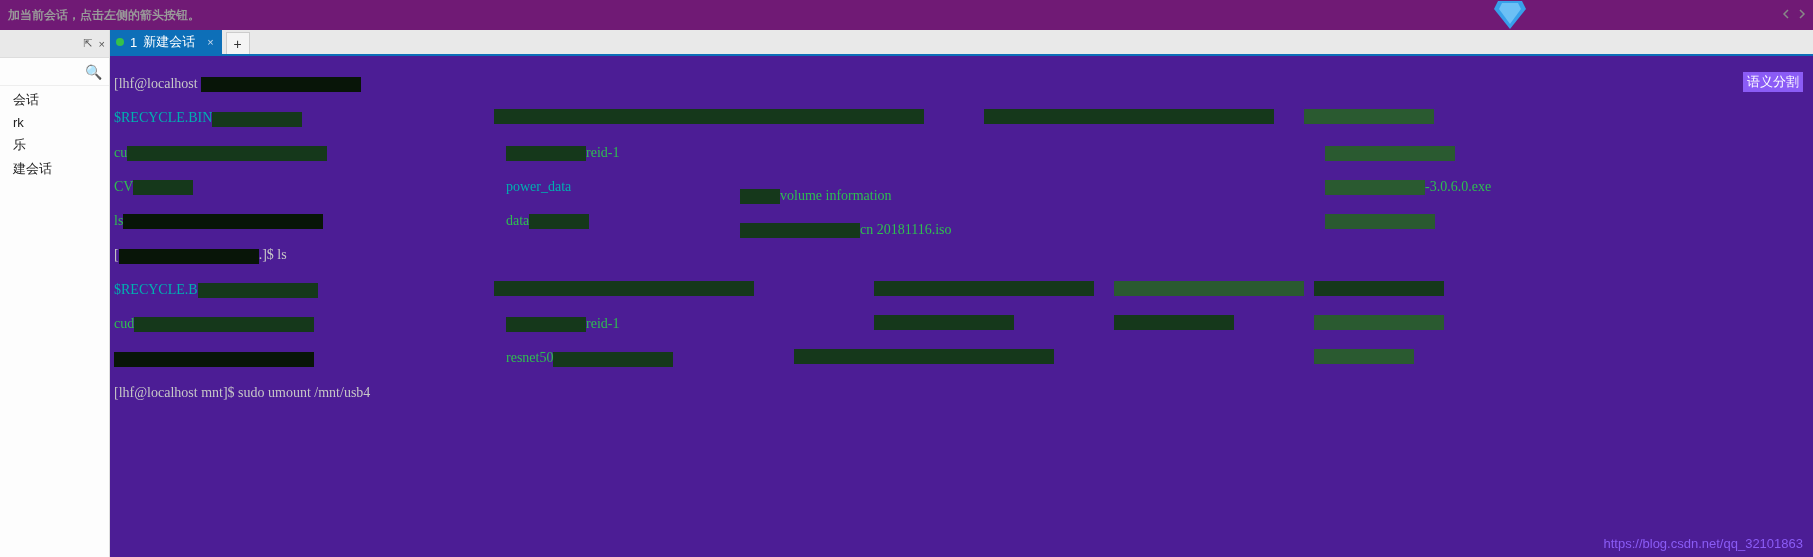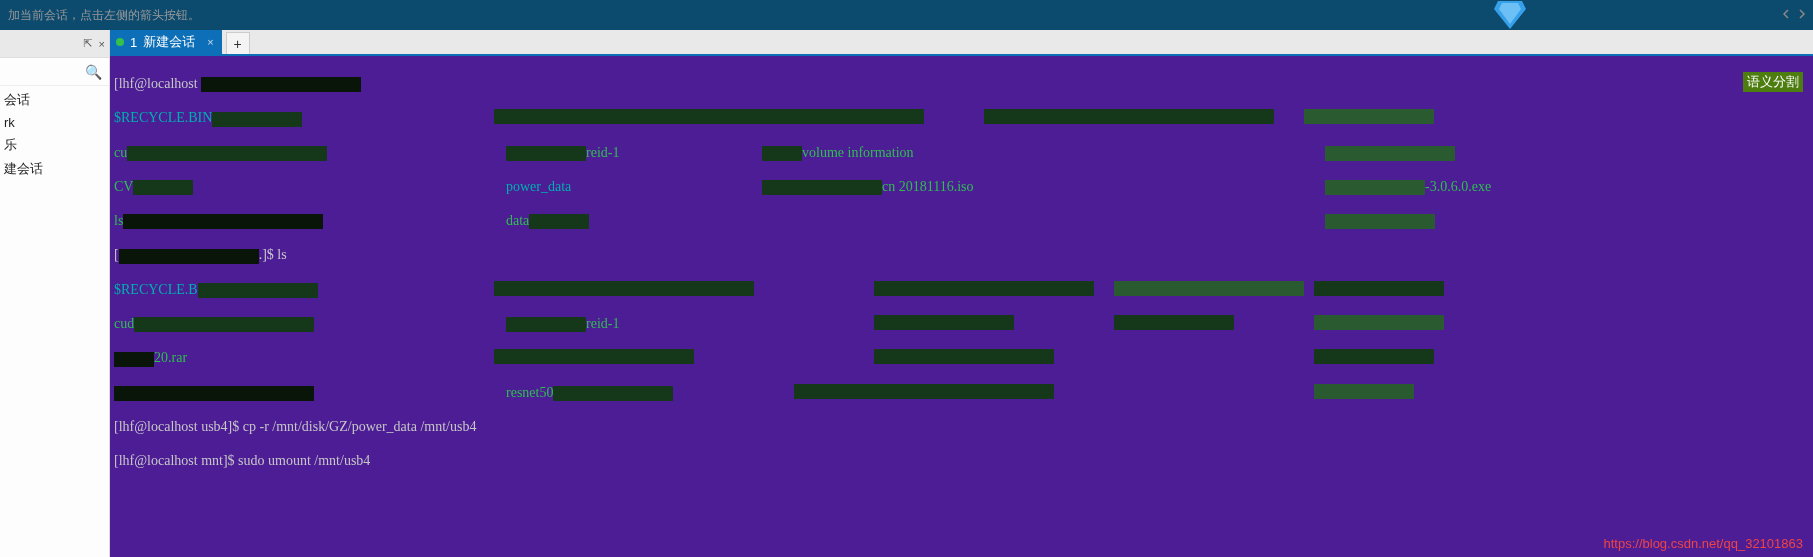--- a/index.html
+++ b/index.html
@@ -1,31 +1,31 @@
 <!DOCTYPE html>
 <html><head>
 <meta charset="utf-8">
 <style>
   * { margin: 0; padding: 0; box-sizing: border-box; }
   html, body { width: 1813px; height: 557px; font-family: "Microsoft YaHei", sans-serif; background: #e9e9e9; overflow: hidden; }
   
-  .topbar { height: 30px; background: #0c4a6e; display: flex; align-items: center; padding: 0 8px; font-size: 12px; color: #999; position: relative; }
+  .topbar { height: 30px; background: #701a75; display: flex; align-items: center; padding: 0 8px; font-size: 12px; color: #999; position: relative; font-weight: bold; }
   .topbar-text { flex: 0 0 auto; }
   .topbar-logo { position: absolute; right: 285px; top: -3px; width: 36px; height: 36px; display:flex; align-items:center; justify-content:center; }
   .topbar-nav { position: absolute; right: 4px; top: 8px; display:flex; gap:4px; }
   .nav-arrow { width:12px; height:12px; display:inline-block; }
   
   .main { display: flex; height: 527px; }
   
   .sidebar { width: 110px; background: #fdfdfd; border-right: 1px solid #ddd; display:flex; flex-direction:column; }
   .sidebar-header { height: 28px; background: #e9e9e9; display:flex; align-items:center; justify-content:flex-end; padding:0 4px; gap:6px; border-bottom:1px solid #ddd;}
   .pin-icon, .close-icon { font-size:11px; color:#555; cursor:pointer; }
   .search-row { height: 28px; display:flex; align-items:center; justify-content:flex-end; padding:0 6px; border-bottom:1px solid #eee;}
   .search-glass { color:#999; font-size:14px; }
-  .sidebar-list { flex:1; padding-top:2px; overflow:hidden; }
+  .sidebar-list { flex:1; padding-top:2px; overflow:hidden;padding-left:9px; }
   .sidebar-item { padding: 3px 4px; font-size: 13px; color:#222; white-space:nowrap; cursor:pointer; }
   
   .content { flex:1; display:flex; flex-direction:column; background:#000; position:relative; }
   
   .tabbar { height: 26px; background:#e9e9e9; display:flex; align-items:flex-end; border-bottom:2px solid #0d6fb8;}
   .tab { height:24px; display:flex; align-items:center; padding:0 8px 0 6px; font-size:13px; gap:6px; cursor:pointer; }
   .tab.active { background:#0d6fb8; color:#fff; }
   .tab-dot { width:8px; height:8px; border-radius:50%; background:#36c24a; }
   .tab-label {}
   .tab-close { font-size:11px; color:#cde; margin-left:6px; }
@@ -34,27 +34,27 @@
   .terminal { flex:1; background:#4c1d95; font-family:Liberation Serif, serif; font-size:14px; line-height:17px; color:#c7c7c7; padding:2px 4px; position:relative; overflow:hidden; white-space:pre; }
   
   .prompt { color:#c7c7c7; }
   .green { color:#2fbf4f; }
   .cyan { color:#00b0b0; }
   
   .redact { background:#15381b; color:transparent; display:inline-block; height:15px; vertical-align:middle; }
   .redact.dark { background:#081508; }
   .redact.lite { background:#2a5a30; }
   
-  .badge { position:absolute; top:42px; right:10px; background:#4d7c0f; color:#fff; font-size:13px; padding:1px 4px; font-family:"Microsoft YaHei",sans-serif;}
+  .badge { position:absolute; top:42px; right:10px; background:#8b5cf6; color:#fff; font-size:13px; padding:1px 4px; font-family:"Microsoft YaHei",sans-serif;}
   
-  .watermark { position:absolute; right:10px; bottom:6px; color:#ef4444; font-size:13px; font-family:"Microsoft YaHei",sans-serif; }
+  .watermark { position:absolute; right:10px; bottom:6px; color:#8b5cf6; font-size:13px; font-family:"Microsoft YaHei",sans-serif; }
   
   .tline { min-height:17px; }
   .col2 { position:absolute; left:392px; }
-  .col3 { position:absolute; left:648px; }
+  .col3 { position:absolute; left:626px;margin-top:43px; }
   .col4 { position:absolute; left:1211px; }
 </style>
 </head>
 <body>
 
 <div class="topbar">
   <span class="topbar-text">加当前会话，点击左侧的箭头按钮。</span>
   <span class="topbar-logo">
     <svg width="36" height="36" viewBox="0 0 36 36">
         <polygon points="6,4 30,4 34,12 18,32 2,12" fill="#37a0ea"></polygon>
@@ -101,23 +101,21 @@
 
     <div class="terminal">
 <div class="tline"><span class="prompt">[lhf@localhost</span> <span class="redact dark" style="width:160px"></span></div>
 <div class="tline" style="position:relative"><span class="cyan">$RECYCLE.BIN</span><span class="redact" style="width:90px"></span><span class="redact" style="width:430px;position:absolute;left:380px"></span><span class="redact" style="width:290px;position:absolute;left:870px"></span><span class="redact lite" style="width:130px;position:absolute;left:1190px"></span></div>
 <div class="tline" style="position:relative"><span class="green">cu</span><span class="redact" style="width:200px"></span><span class="col2"><span class="redact" style="width:80px"></span><span class="green">reid-1</span></span><span class="col3"><span class="redact" style="width:40px"></span><span class="green">volume information</span></span><span class="col4"><span class="redact lite" style="width:130px"></span></span></div>
 <div class="tline" style="position:relative"><span class="green">CV</span><span class="redact" style="width:60px"></span><span class="col2 cyan">power_data</span><span class="col3"><span class="redact" style="width:120px"></span><span class="green">cn 20181116.iso</span></span><span class="col4"><span class="redact lite" style="width:100px"></span><span class="green">-3.0.6.0.exe</span></span></div>
 <div class="tline" style="position:relative"><span class="green">ls</span><span class="redact dark" style="width:200px"></span><span class="col2"><span class="green">data</span><span class="redact" style="width:60px"></span></span><span class="col4"><span class="redact lite" style="width:110px"></span></span></div>
 <div class="tline"><span class="prompt">[</span><span class="redact dark" style="width:140px"></span><span class="prompt">.]$ ls</span></div>
 <div class="tline" style="position:relative"><span class="cyan">$RECYCLE.B</span><span class="redact" style="width:120px"></span><span class="redact" style="width:260px;position:absolute;left:380px"></span><span class="redact" style="width:220px;position:absolute;left:760px"></span><span class="redact lite" style="width:190px;position:absolute;left:1000px"></span><span class="redact" style="width:130px;position:absolute;left:1200px"></span></div>
 <div class="tline" style="position:relative"><span class="green">cud</span><span class="redact" style="width:180px"></span><span class="col2"><span class="redact" style="width:80px"></span><span class="green">reid-1</span></span><span class="redact" style="width:140px;position:absolute;left:760px"></span><span class="redact" style="width:120px;position:absolute;left:1000px"></span><span class="redact lite" style="width:130px;position:absolute;left:1200px"></span></div>
-<div class="tline" style="position:relative"><span class="redact dark" style="width:40px"></span><span class="green">20.rar</span><span class="redact" style="width:200px;position:absolute;left:380px"></span><span class="redact" style="width:180px;position:absolute;left:760px"></span><span class="redact" style="width:120px;position:absolute;left:1200px"></span></div>
 <div class="tline" style="position:relative"><span class="redact dark" style="width:200px"></span><span class="col2"><span class="green">resnet50</span><span class="redact" style="width:120px"></span></span><span class="redact" style="width:260px;position:absolute;left:680px"></span><span class="redact lite" style="width:100px;position:absolute;left:1200px"></span></div>
-<div class="tline"><span class="prompt">[lhf@localhost usb4]$ cp -r /mnt/disk/GZ/power_data /mnt/usb4</span></div>
 <div class="tline"><span class="prompt">[lhf@localhost mnt]$ sudo umount /mnt/usb4</span></div>
 
 
     </div>
 
     <div class="badge">语义分割</div>
     <div class="watermark">https://blog.csdn.net/qq_32101863</div>
   </div>
 </div>
 

